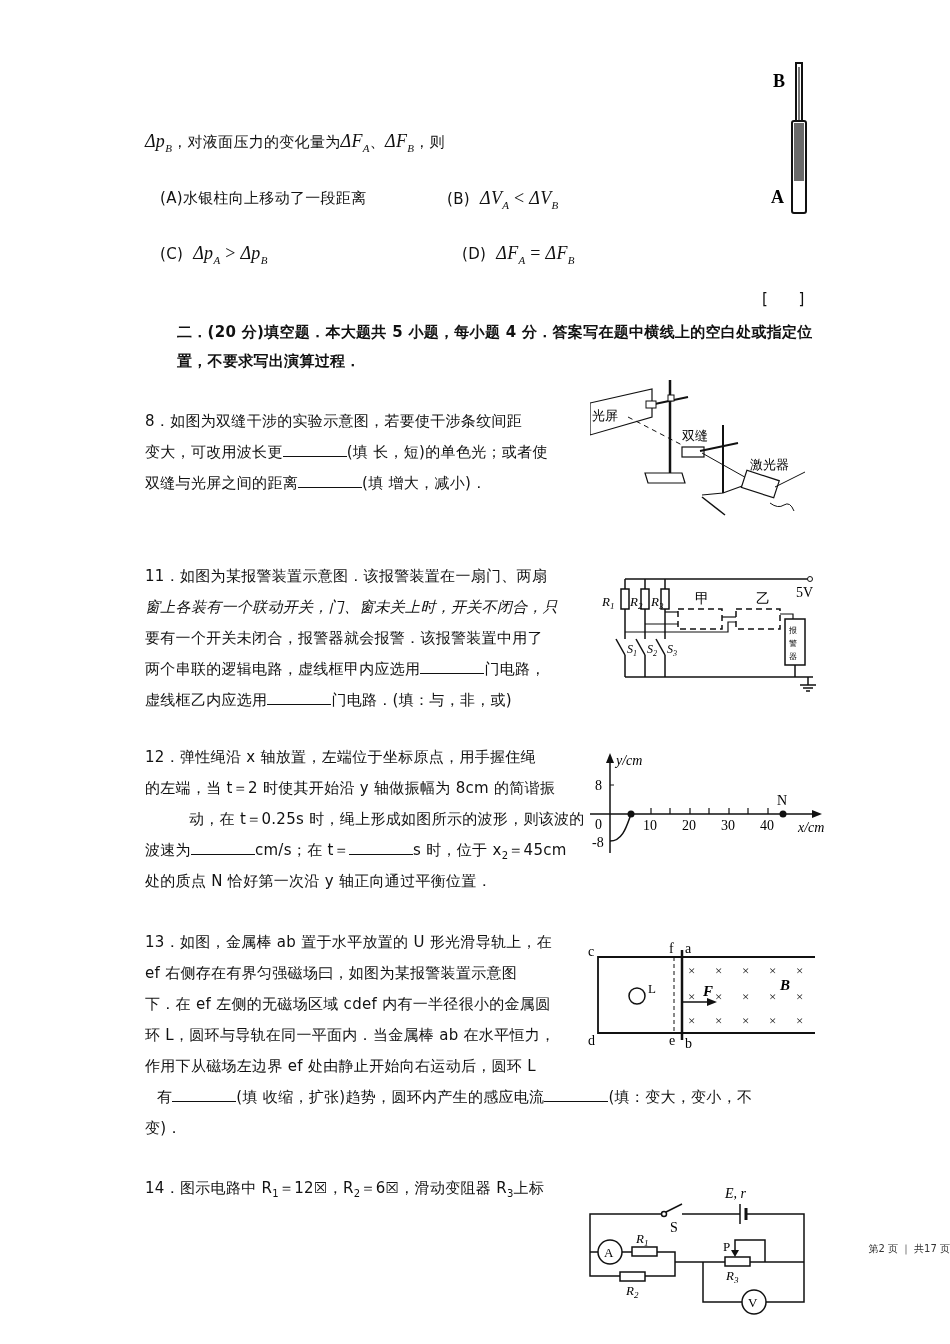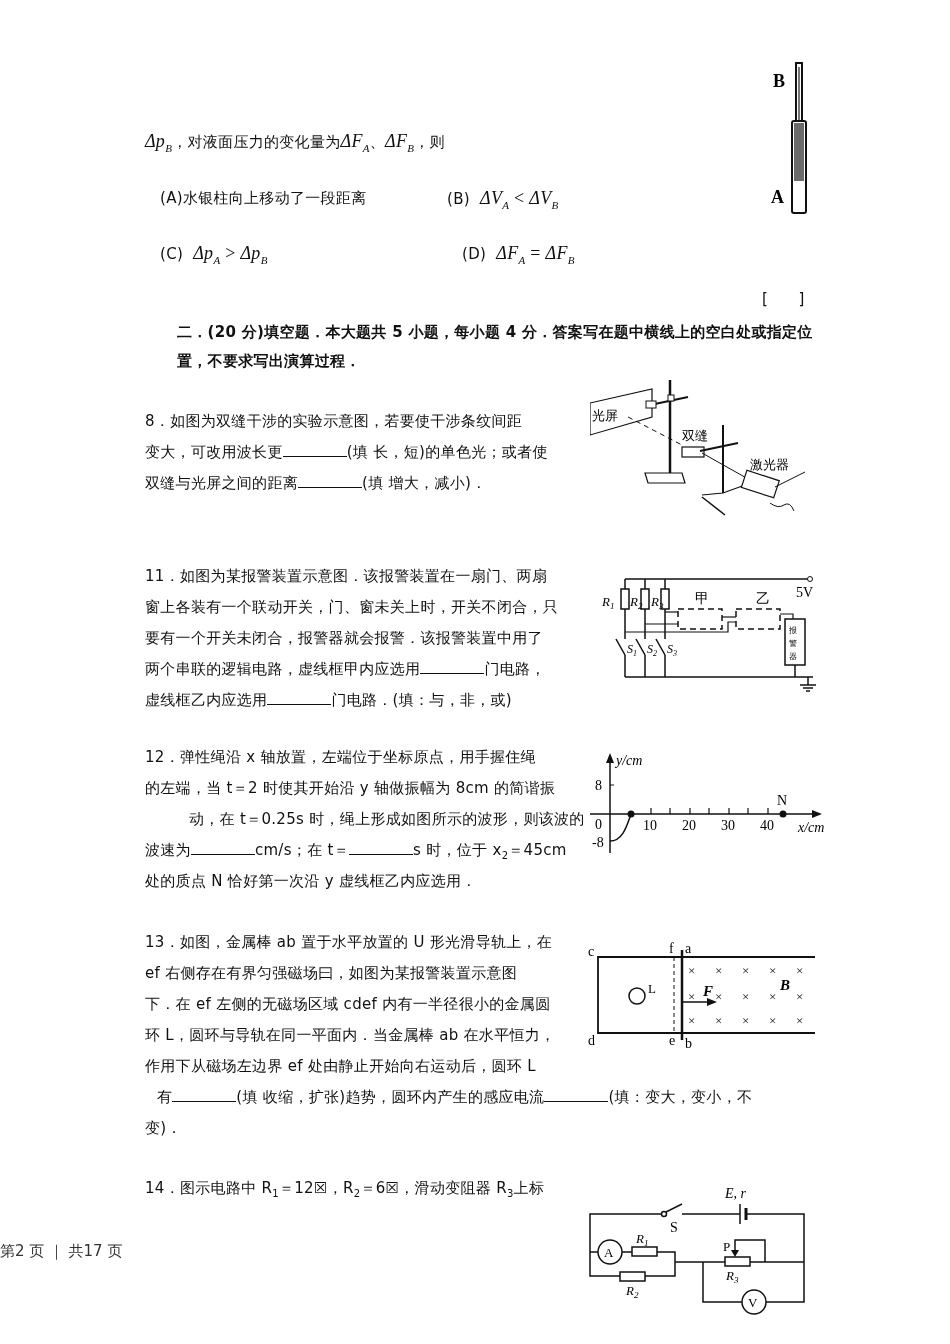--- a/index.html
+++ b/index.html
@@ -4,21 +4,21 @@
   <style>
     html, body { margin: 0; padding: 0; background: #ffffff; }
     body { width: 950px; height: 1344px; position: relative; overflow: hidden;
       font-family: "DejaVu Sans", "Liberation Sans", sans-serif; color: #111; }
     .abs { position: absolute; }
     .line { position: absolute; font-size: 15px; line-height: 20px; white-space: nowrap; letter-spacing: 0.3px; }
     .math { font-family: "Liberation Serif", "DejaVu Serif", serif; font-style: italic; font-size: 18px; }
     .math sub { font-size: 11px; }
     .bold { font-weight: bold; margin-left: 32px; }
     .blank { display: inline-block; border-bottom: 1px solid #111; width: 64px; height: 14px; vertical-align: baseline; }
-    .footer { position: absolute; left: 0; width: 950px; text-align: left; top: 1242px; font-size: 15px; color: #333; }
+    .footer { position: absolute; left: 0; width: 950px; text-align: right; top: 1242px; font-size: 10px; color: #333; }
     svg text { font-family: "Liberation Serif", "DejaVu Serif", serif; }
   </style>
 </head>
 <body>
 
 <div class="line" style="left:145px; top:131px;">
   <span class="math"><span>Δp</span><sub>B</sub></span><span>，对液面压力的变化量为</span><span class="math"><span>ΔF</span><sub>A</sub></span><span>、</span><span class="math"><span>ΔF</span><sub>B</sub></span><span>，则</span>
 </div>
 
 <div class="line" style="left:160px; top:188px;">
@@ -72,21 +72,21 @@
   <line x1="112" y1="78" x2="160" y2="105" stroke="#111" stroke-width="1"></line>
   <polyline points="112,120 133,118 155,110" fill="none" stroke="#111" stroke-width="1.2"></polyline>
   <line x1="112" y1="122" x2="135" y2="140" stroke="#111" stroke-width="1.5"></line>
   <text x="160" y="94" font-size="13" style="font-family:'DejaVu Sans',sans-serif">激光器</text>
   <rect x="153" y="100" width="34" height="18" fill="#fff" stroke="#111" stroke-width="1.2" transform="rotate(18 170 110)"></rect>
   <line x1="185" y1="112" x2="215" y2="97" stroke="#111"></line>
   <path d="M180,128 q8,6 14,2 t10,6" fill="none" stroke="#111"></path>
 </svg>
 
 <div class="line" style="left:145px; top:566px;">11．如图为某报警装置示意图．该报警装置在一扇门、两扇</div>
-<div class="line" style="left:145px; top:597px;">窗上各装有一个联动开关，门、窗未关上时，开关不闭合，只</div>
+<div class="line" style="left:145px; top:597px;font-style:italic;">窗上各装有一个联动开关，门、窗未关上时，开关不闭合，只</div>
 <div class="line" style="left:145px; top:628px;">要有一个开关未闭合，报警器就会报警．该报警装置中用了</div>
 <div class="line" style="left:145px; top:659px;">
   <span>两个串联的逻辑电路，虚线框甲内应选用</span><span class="blank"></span><span>门电路，</span>
 </div>
 <div class="line" style="left:145px; top:690px;">
   <span>虚线框乙内应选用</span><span class="blank"></span><span>门电路．(填：与，非，或)</span>
 </div>
 
 <svg class="abs" style="left:598px; top:567px;" width="225" height="130">
   <line x1="27" y1="12" x2="210" y2="12" stroke="#111" stroke-width="1.5"></line>
@@ -144,21 +144,21 @@
   <text x="49" y="86" font-size="12" font-style="italic"><tspan>S</tspan><tspan font-size="8" dy="3">2</tspan></text>
   <text x="69" y="86" font-size="12" font-style="italic"><tspan>S</tspan><tspan font-size="8" dy="3">3</tspan></text>
 </svg>
 
 <div class="line" style="left:145px; top:747px;">12．弹性绳沿 x 轴放置，左端位于坐标原点，用手握住绳</div>
 <div class="line" style="left:145px; top:778px;">的左端，当 t＝2 时使其开始沿 y 轴做振幅为 8cm 的简谐振</div>
 <div class="line" style="left:145px; top:809px;margin-left:44px;">动，在 t＝0.25s 时，绳上形成如图所示的波形，则该波的</div>
 <div class="line" style="left:145px; top:840px;">
   <span>波速为</span><span class="blank"></span><span>cm/s；在 t＝</span><span class="blank"></span><span>s 时，位于 x</span><sub style="font-size:10px">2</sub><span>＝45cm</span>
 </div>
-<div class="line" style="left:145px; top:871px;">处的质点 N 恰好第一次沿 y 虚线框乙内应选用．</div>
+<div class="line" style="left:145px; top:871px;">处的质点 N 恰好第一次沿 y 轴正向通过平衡位置．</div>
 
 <svg class="abs" style="left:585px; top:745px;" width="245" height="115">
   <line x1="25" y1="108" x2="25" y2="15" stroke="#111" stroke-width="1.5"></line>
   <polygon points="25,8 21,18 29,18" fill="#111"></polygon>
   <text x="31" y="20" font-size="14" font-style="italic">y/cm</text>
   <line x1="5" y1="69" x2="230" y2="69" stroke="#111" stroke-width="1.5"></line>
   <polygon points="237,69 227,65 227,73" fill="#111"></polygon>
   <text x="213" y="87" font-size="14" font-style="italic">x/cm</text>
   <line x1="25" y1="40" x2="29" y2="40" stroke="#111"></line>
   <text x="10" y="45" font-size="14">8</text>

